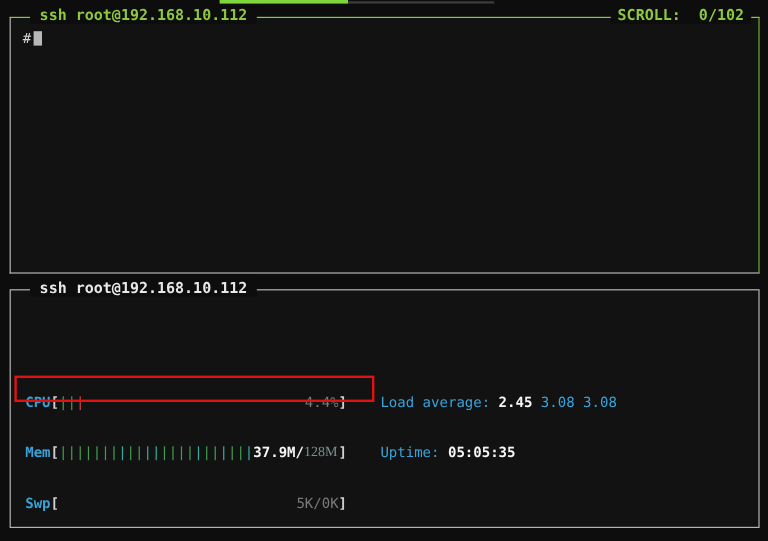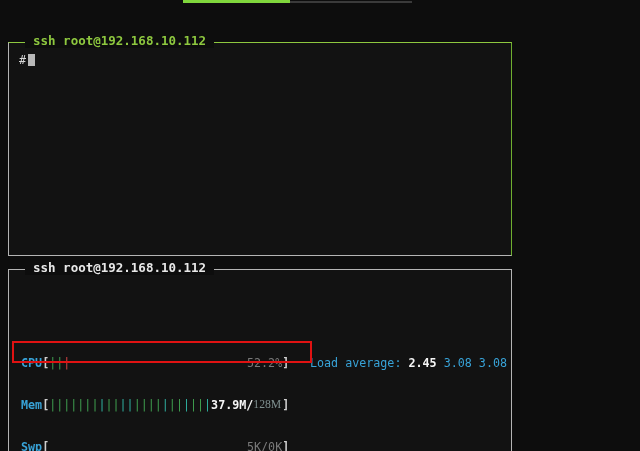--- a/index.html
+++ b/index.html
@@ -6,21 +6,21 @@
     --green-bright:#8ec83f; --border-gray:#b4b4b4; --cyan:#38a3d8; --white:#dedede;
     --white-bold:#f5f5f5; --dim:#7a7a7a; --bar-green:#3f9f4f; --bar-cyan:#2fae9f;
     --bar-red:#cf4444; --sel-bg:#2aa5dd; --header-green:#3db53d; --fkey-cyan:#3cb0e4;
     --io-tab:#9badd6; --red-annot:#e01212; --state-green:#4fc54f; --mem-total:#7e8f8f;
   }
   *{margin:0;padding:0;box-sizing:border-box;}
   html,body{width:640px;height:451px;overflow:hidden;}
   body{background:#0d0d0d;font-family:"DejaVu Sans Mono",monospace;font-size:11.7px;line-height:14px;position:relative;}
   .strip-green{position:absolute;left:183px;top:0;width:107px;height:3px;background:#7fd63c;}
   .strip-gray{position:absolute;left:290px;top:1px;width:122px;height:2px;background:#3a3a3a;}
-  .pane{position:absolute;left:8px;width:504px;background:#121212;margin-top:28px;}
+  .pane{position:absolute;left:8px;width:625px;background:#121212;}
   .pane-top{top:14px;height:214px;border:1px solid var(--border-gray);border-top-color:var(--green-bright);border-right-color:#6fae2f;}
   .pane-bottom{top:241px;height:199px;border:1px solid var(--border-gray);}
   .pane-title{position:absolute;top:-9px;left:16px;padding:0 8px;background:#0d0d0d;font-weight:bold;font-size:12.5px;white-space:pre;}
   .pane-title.green{color:var(--green-bright);}
   .pane-title.white{color:#e8e8e8;}
   .scroll-ind{position:absolute;top:-9px;right:6px;padding:0 6px;background:#0d0d0d;font-weight:bold;font-size:12.5px;color:var(--green-bright);white-space:pre;}
   .shell-body{padding:10px 0 0 10px;color:#d6d6d6;}
   .cursor{display:inline-block;width:7px;height:12px;background:#b8b8b8;vertical-align:-2px;margin-left:2px;}
   .htop{padding:16px 4px 0 12px;color:var(--white);position:relative;white-space:pre;}
   .meters{display:flex;}
@@ -46,44 +46,46 @@
   .red-box{position:absolute;left:-9px;top:13px;width:300px;height:22px;border:2px solid var(--red-annot);pointer-events:none;}
 </style>
 </head>
 <body>
 
 <div class="strip-green"></div>
 <div class="strip-gray"></div>
 
 <div class="pane pane-top">
   <div class="pane-title green">ssh root@192.168.10.112</div>
+  <div class="scroll-ind">SCROLL:  0/102</div>
   <div class="shell-body">
     <span>#</span><span class="cursor"></span>
   </div>
 </div>
 
 <div class="pane pane-bottom">
   <div class="pane-title white">ssh root@192.168.10.112</div>
   <div class="htop">
 
     <div class="meters">
       <div class="meters-col">
         <div class="meter-row">
-          <span class="meter-label">CPU</span><span class="bracket">[</span><span class="meter-inner"><span class="pip-g">||</span><span class="pip-r">|</span><span class="meter-fill"></span><span class="meter-val">52.2%</span></span><span class="bracket">]</span>
+          <span class="meter-label">CPU</span><span class="bracket">[</span><span class="meter-inner"><span class="pip-g">||</span><span class="pip-r">|</span><span class="meter-fill"></span><span class="meter-val">4.4%</span></span><span class="bracket">]</span>
         </div>
         <div class="meter-row">
           <span class="meter-label">Mem</span><span class="bracket">[</span><span class="meter-inner"><span class="pip-g">|||||||</span><span class="pip-c">|</span><span class="pip-g">||</span><span class="pip-c">||</span><span class="pip-g">||||</span><span class="pip-c">|</span><span class="pip-g">||</span><span class="pip-c">|</span><span class="pip-g">||</span><span class="pip-c">|</span><span class="mem-used">37.9M/</span><span class="mem-total">128M</span></span><span class="bracket">]</span>
         </div>
         <div class="meter-row">
           <span class="meter-label">Swp</span><span class="bracket">[</span><span class="meter-inner"><span class="meter-fill"></span><span class="meter-val">5K/0K</span></span><span class="bracket">]</span>
         </div>
         <div class="red-box"></div>
       </div>
       <div class="stats-col">
         <div class="stat-row"><span class="lbl">Load average: </span><span class="vb">2.45</span><span class="vc"> 3.08</span><span class="vc"> 3.08</span></div>
+        <div class="stat-row"><span class="lbl">Uptime: </span><span class="vb">05:05:35</span></div>
       </div>
     </div>
 
     
 
     
 
     
 
   </div>

